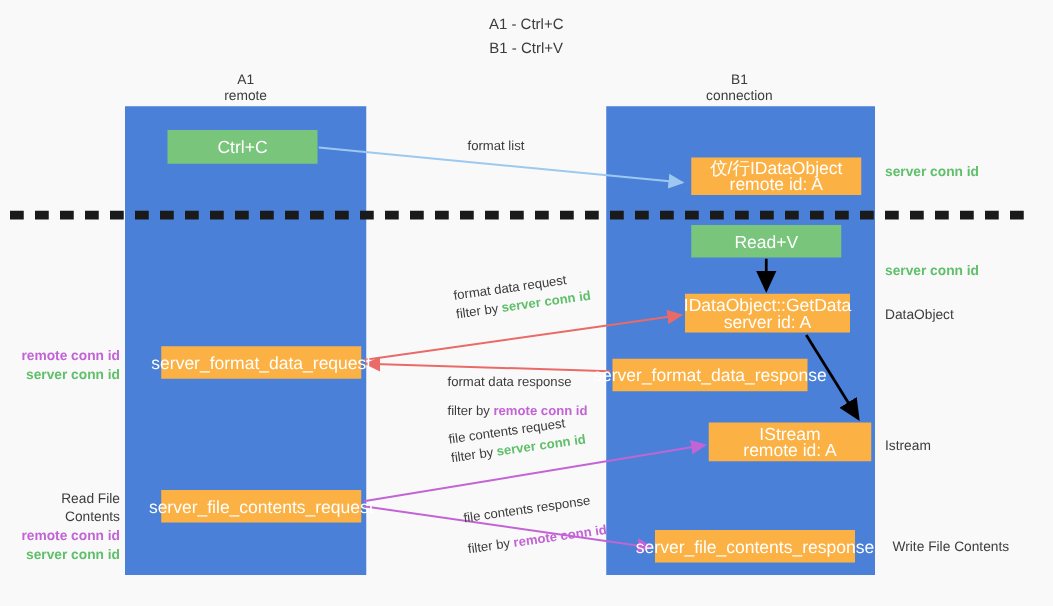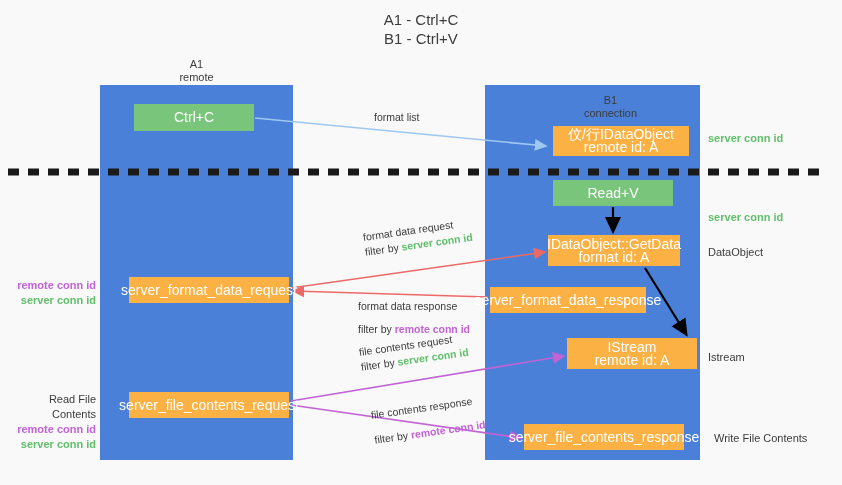--- a/index.html
+++ b/index.html
@@ -10,31 +10,31 @@
     overflow:hidden;
     position:relative;
   }
   #stage{position:absolute;left:0;top:0;width:842px;height:485px;}
   .abs{position:absolute;}
 
   
   #title{
     left:0;top:10px;width:842px;
     text-align:center;
-    font-size:15px;color:#3c3c3c;line-height:19px;
+    font-size:12px;color:#3c3c3c;line-height:19px;
     white-space:pre-line;
   }
 
   
   .col-head{
     text-align:center;font-size:11px;color:#3c3c3c;line-height:13px;
     white-space:pre-line;
   }
   #head-a1{left:100px;top:58px;width:193px;}
-  #head-b1{left:503px;top:58px;width:215px;margin-top:36px;}
+  #head-b1{left:484px;top:58px;width:215px;}
 
   
   .lane{background:#4a80d8;}
   #lane-a1{left:100px;top:85px;width:193px;height:375px;}
   #lane-b1{left:485px;top:85px;width:215px;height:375px;}
 
   
   .node{
     display:flex;align-items:center;justify-content:center;
     text-align:center;color:#ffffff;
@@ -129,21 +129,21 @@
   <div class="abs col-head" id="head-a1">A1
 remote</div>
   <div class="abs col-head" id="head-b1">B1
 connection</div>
 
   <div class="abs node green" id="n-ctrlc">Ctrl+C</div>
   <div class="abs node orange" id="n-idataobject">伩/行IDataObject
 remote id: A</div>
   <div class="abs node green" id="n-ctrlv">Read+V</div>
   <div class="abs node orange" id="n-getdata">IDataObject::GetData
-format id: A</div>
+server id: A</div>
   <div class="abs node orange" id="n-fmtreq">server_format_data_request</div>
   <div class="abs node orange" id="n-fmtresp">server_format_data_response</div>
   <div class="abs node orange" id="n-istream">IStream
 remote id: A</div>
   <div class="abs node orange" id="n-filecreq">server_file_contents_request</div>
   <div class="abs node orange" id="n-filecresp">server_file_contents_response</div>
 
   <div class="abs edge-lbl" id="lbl-formatlist">format list</div>
 
   <div class="abs edge-lbl" id="lbl-fdreq">

